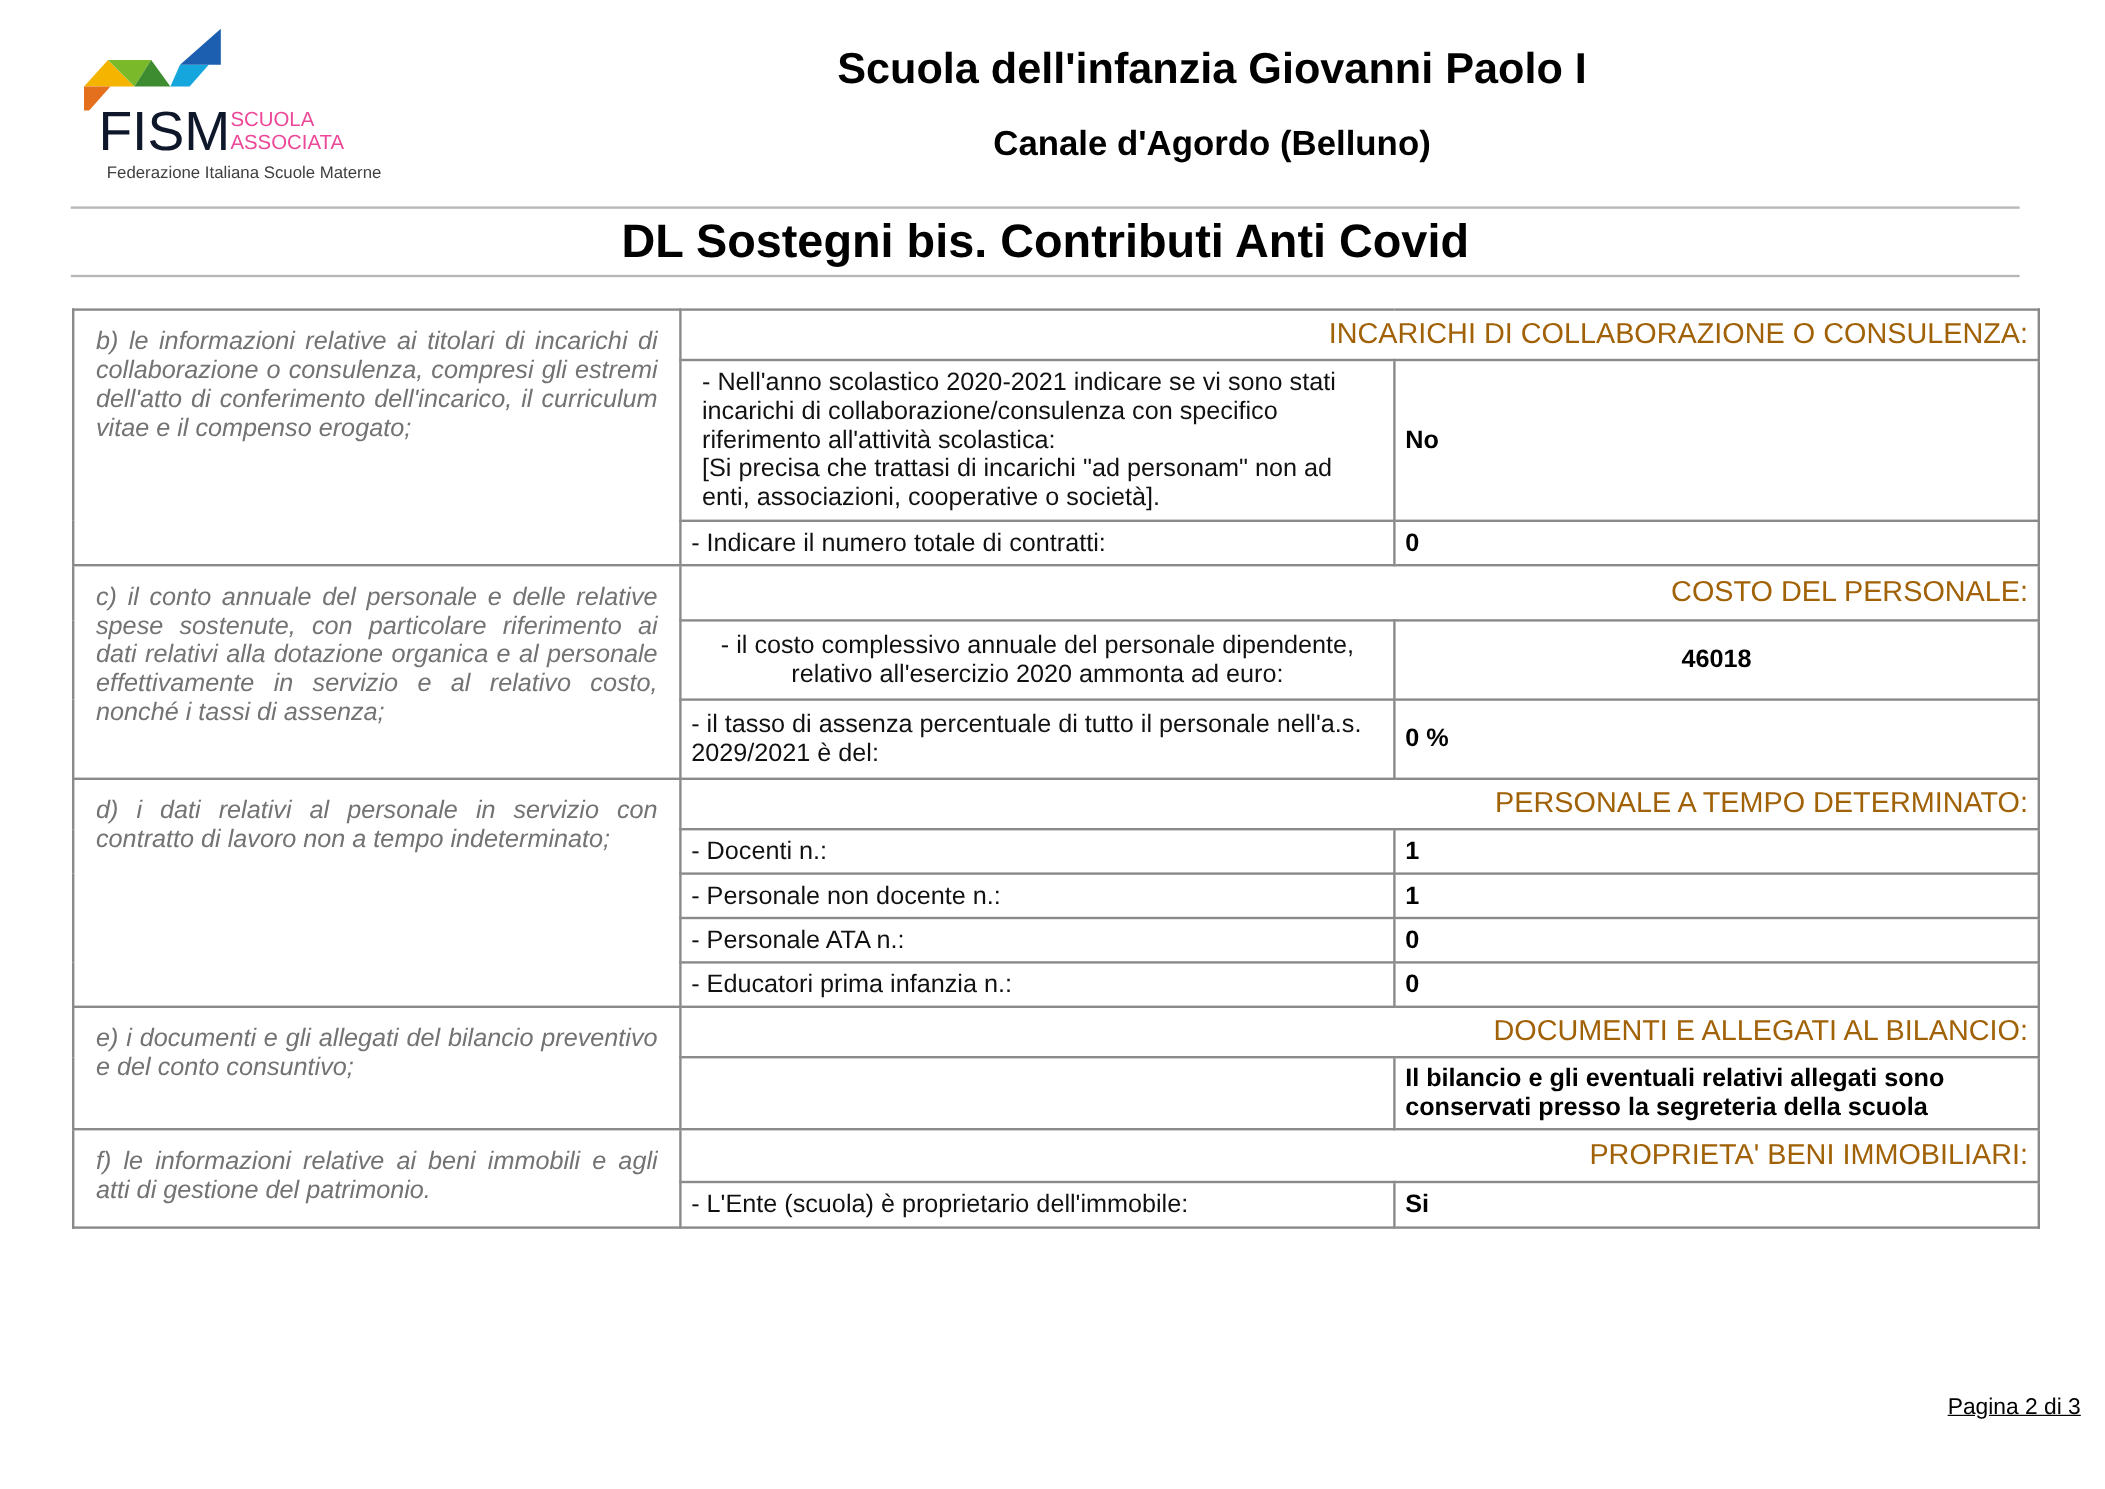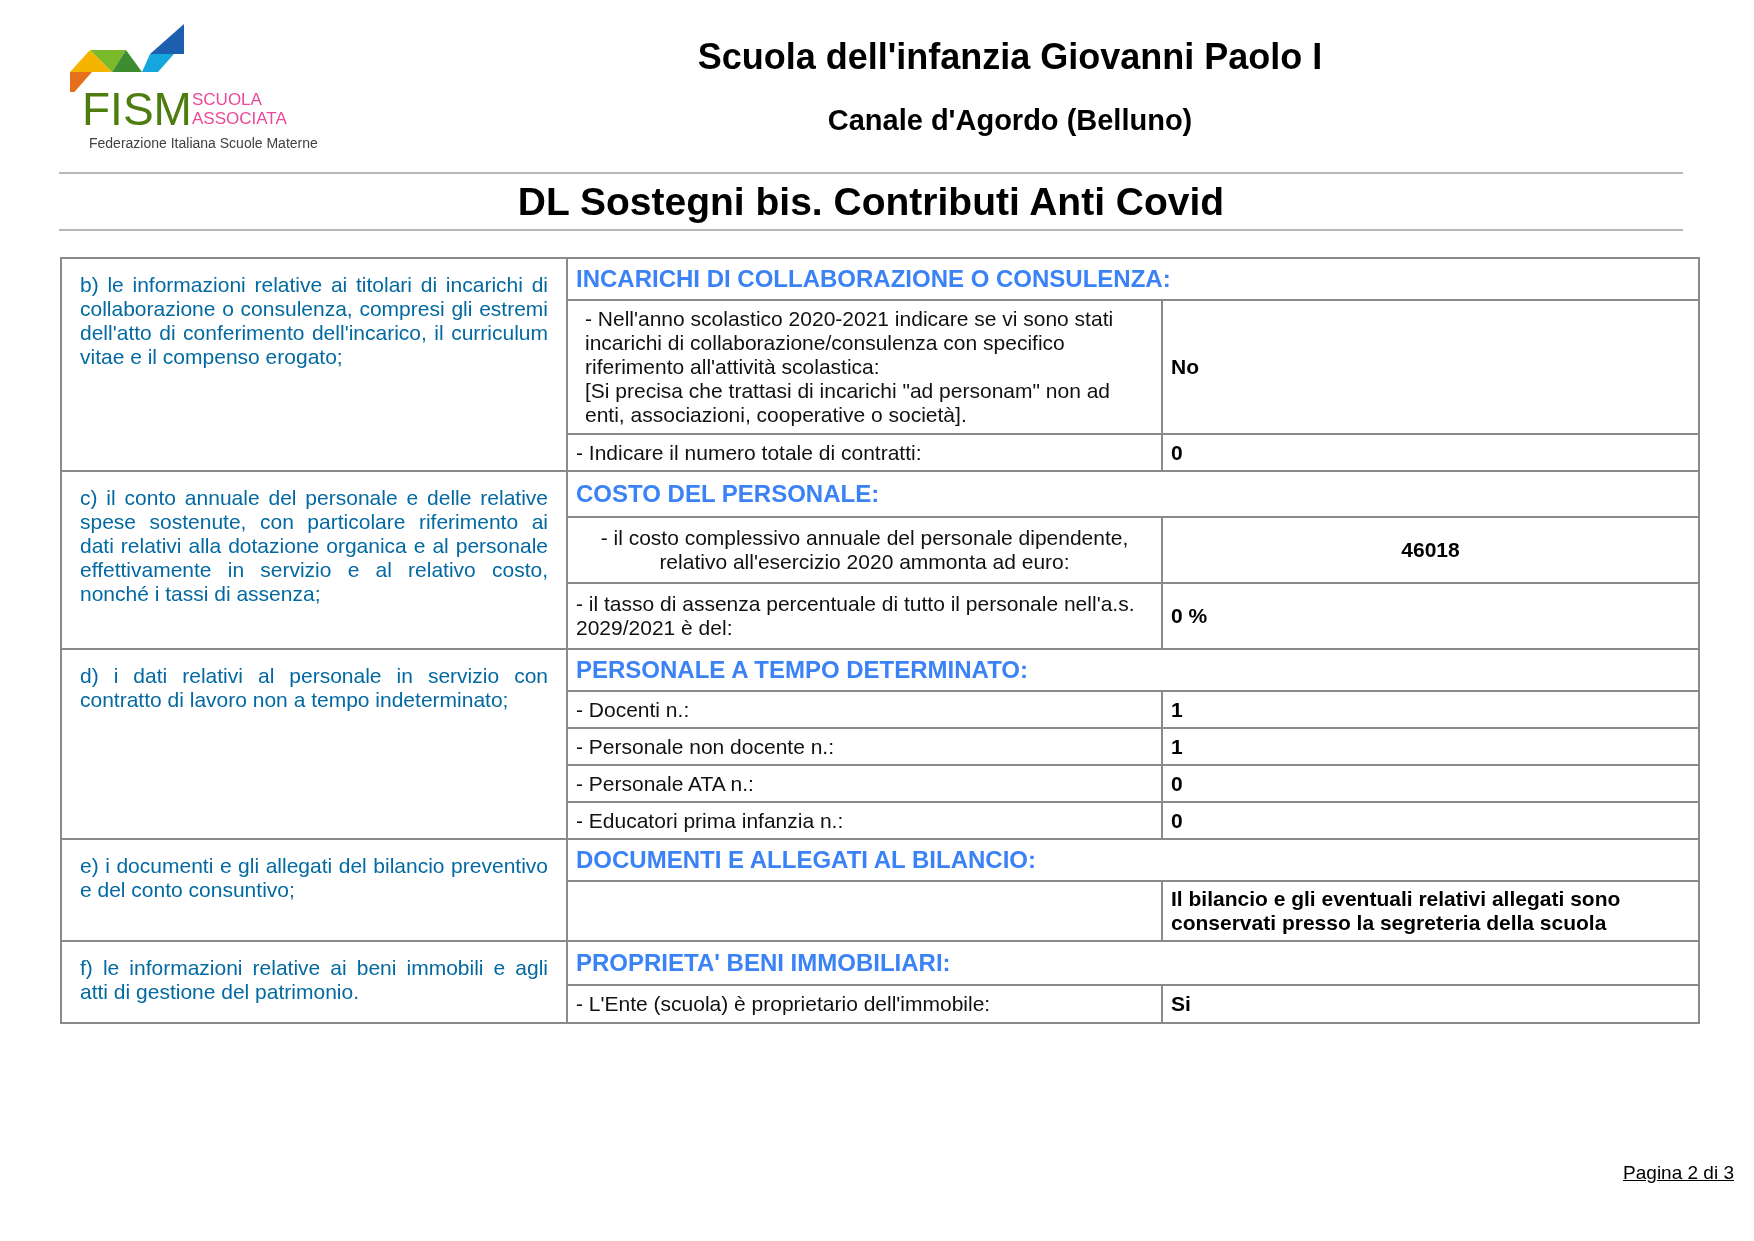--- a/index.html
+++ b/index.html
@@ -4,21 +4,21 @@
   <style>
     html, body { margin: 0; padding: 0; background: #ffffff; }
     body {
       width: 1754px; height: 1241px; position: relative; overflow: hidden;
       font-family: "Liberation Sans", "DejaVu Sans", sans-serif; color: #000;
     }
     .logo { position: absolute; left: 62px; top: 22px; width: 240px; height: 130px; }
     .logo svg { position: absolute; left: 0; top: 0; }
     .logo .fism {
       position: absolute; left: 20px; top: 64px; font-size: 46px; letter-spacing: 0px;
-      color: #4d7c0f; font-weight: normal; line-height: 1;
+      color: #0f172a; font-weight: normal; line-height: 1;
     }
     .logo .assoc {
       position: absolute; left: 130px; top: 68px; font-size: 17px; line-height: 19px; color: #ec4899;
     }
     .logo .fed {
       position: absolute; left: 27px; top: 113px; font-size: 14px; color: #404040; white-space: nowrap;
     }
     .hdr-title {
       position: absolute; left: 560px; width: 900px; top: 36px; text-align: center;
       font-size: 36px; font-weight: bold;
@@ -34,25 +34,25 @@
     }
     table.main {
       position: absolute; left: 60px; top: 257px; width: 1638px;
       border-collapse: collapse; table-layout: fixed;
     }
     table.main td {
       border: 2px solid #8a8a8a; vertical-align: middle; padding: 0 8px;
       font-size: 21px; line-height: 24px;
     }
     td.left {
-      vertical-align: top !important; text-align: justify;
-      padding: 14px 18px 0 18px !important; color: #0369a1;
+      vertical-align: top !important; font-style: italic; text-align: justify;
+      padding: 14px 18px 0 18px !important; color: #737373;
     }
     td.sec {
-      color: #3b82f6; font-weight: bold; font-size: 24px !important; height: 40px;
+      color: #a16207; font-weight: normal; font-size: 24px !important; height: 40px; text-align: right;
     }
     td.q { color: #111; }
     td.v { font-weight: bold; }
     .footer {
       position: absolute; right: 20px; top: 1162px; font-size: 19px; text-decoration: underline;
     }
   </style>
 </head>
 <body>
 

